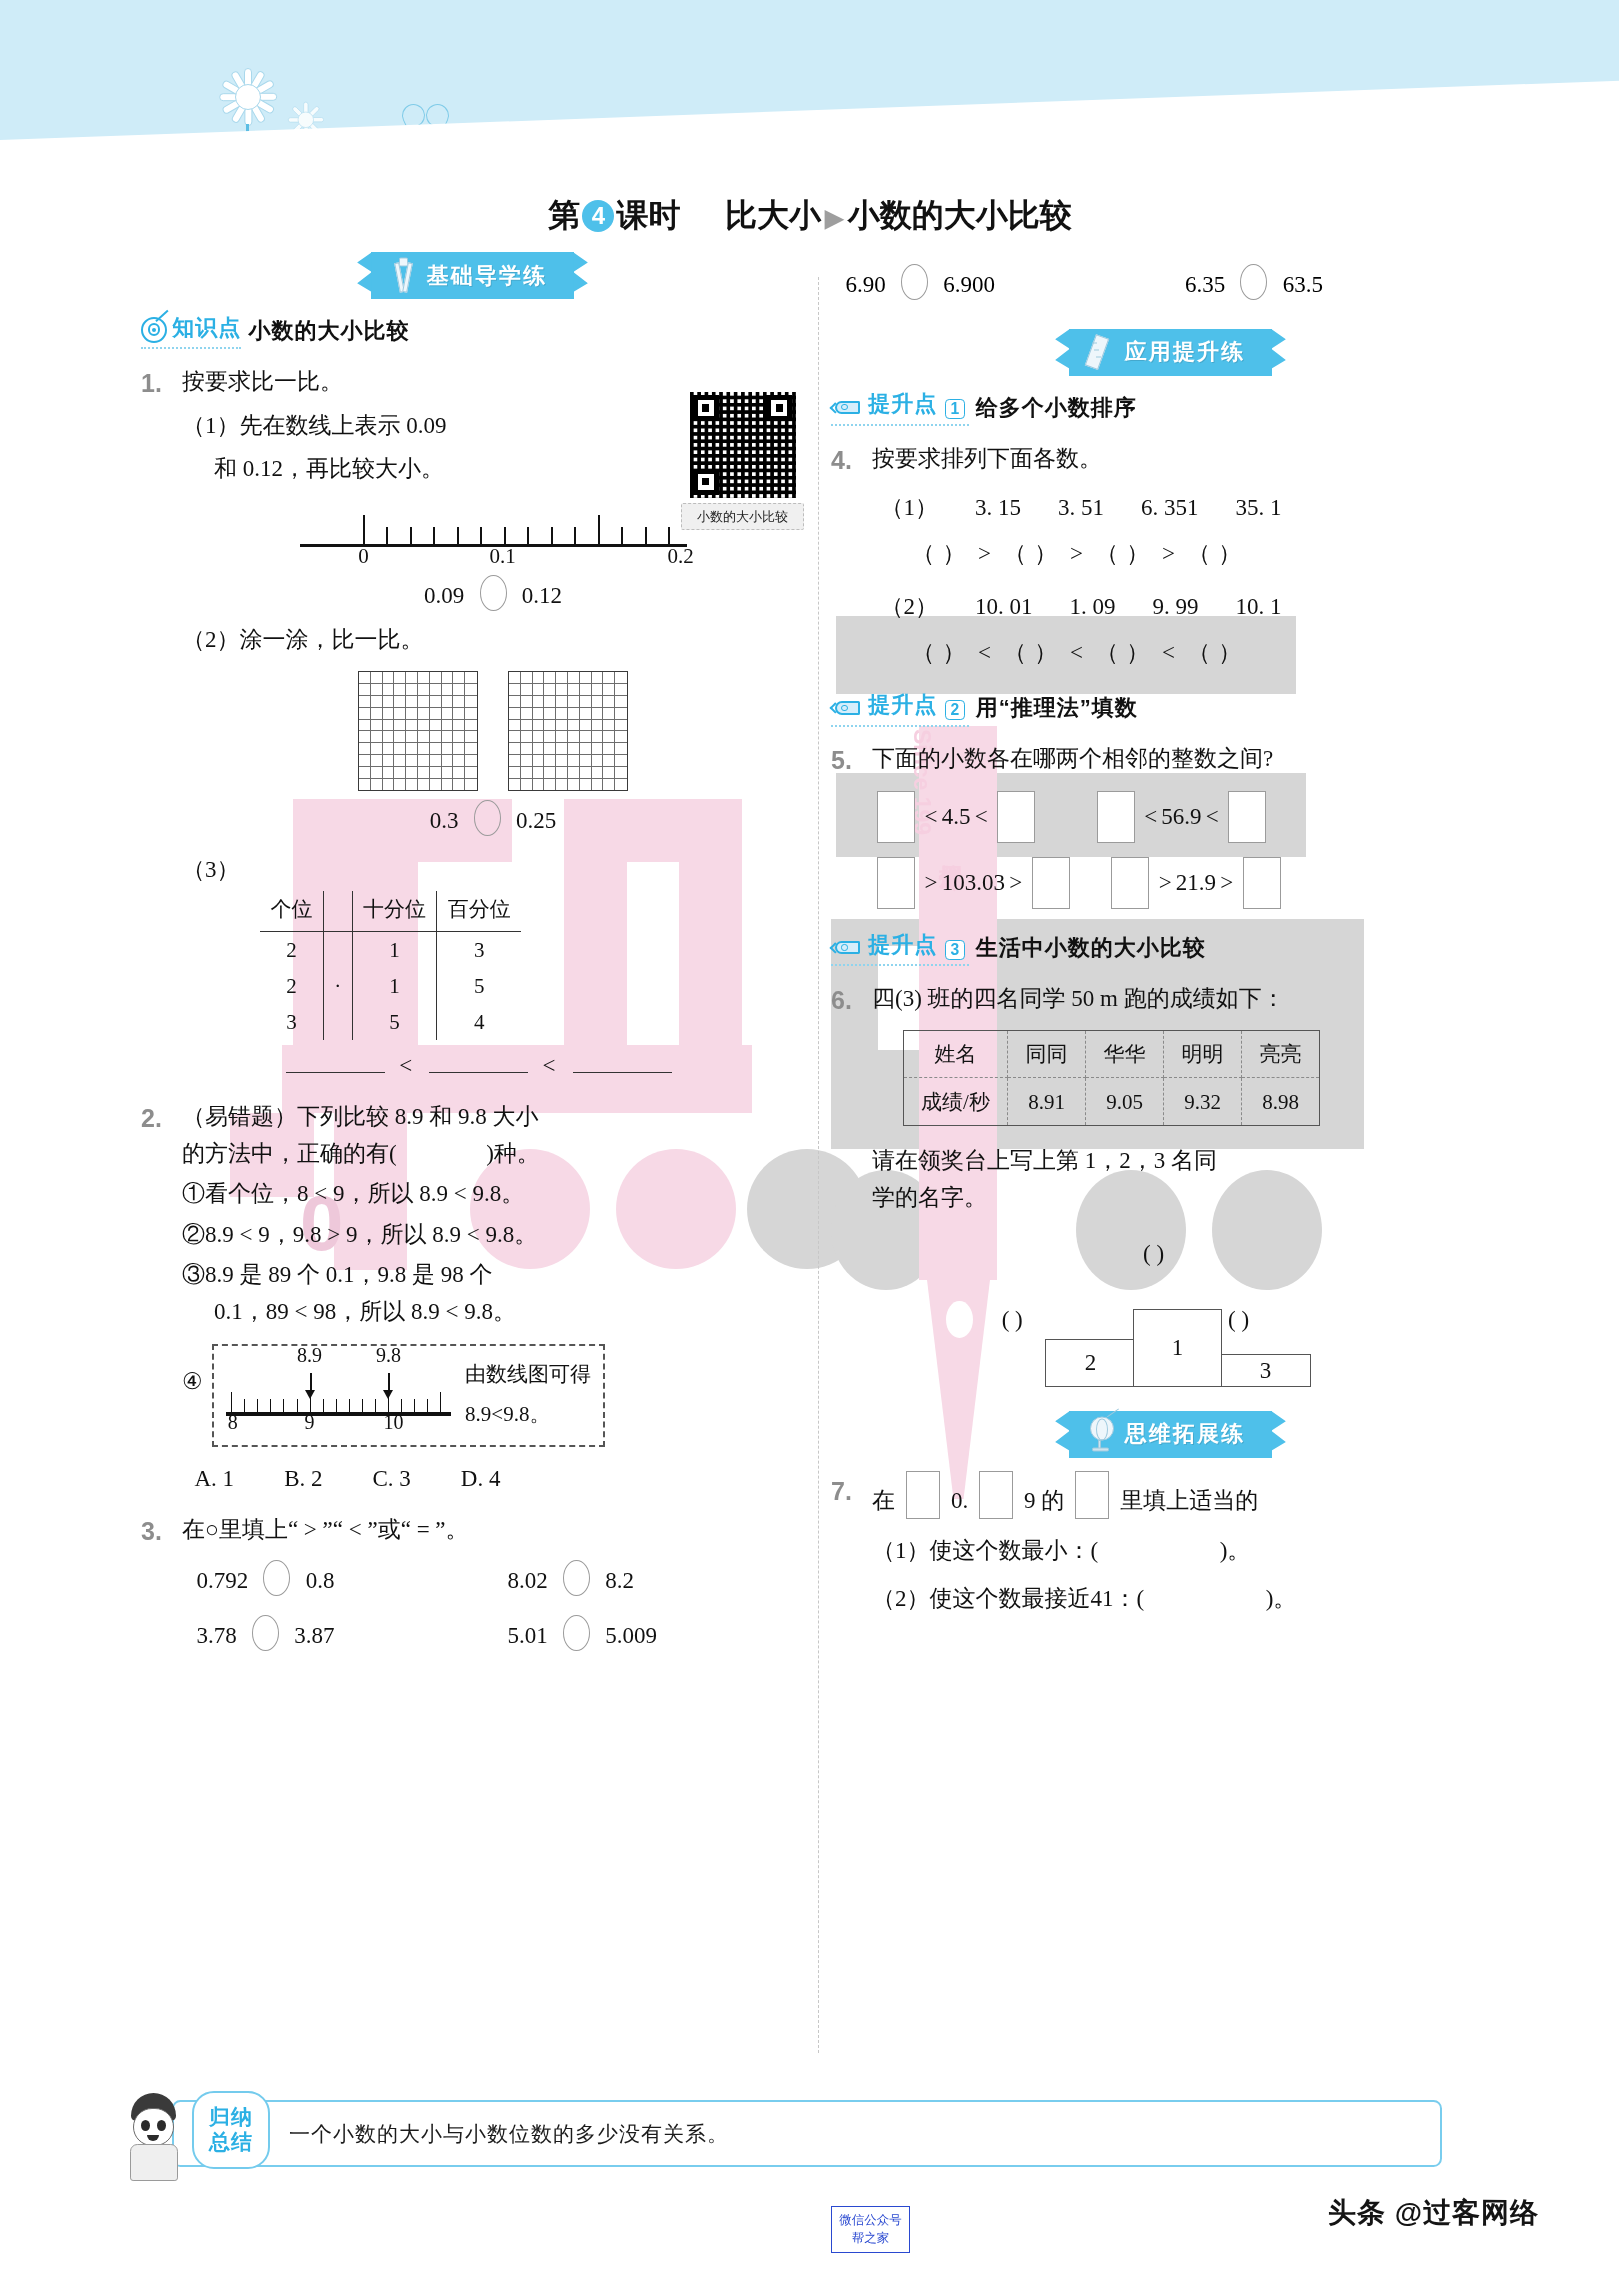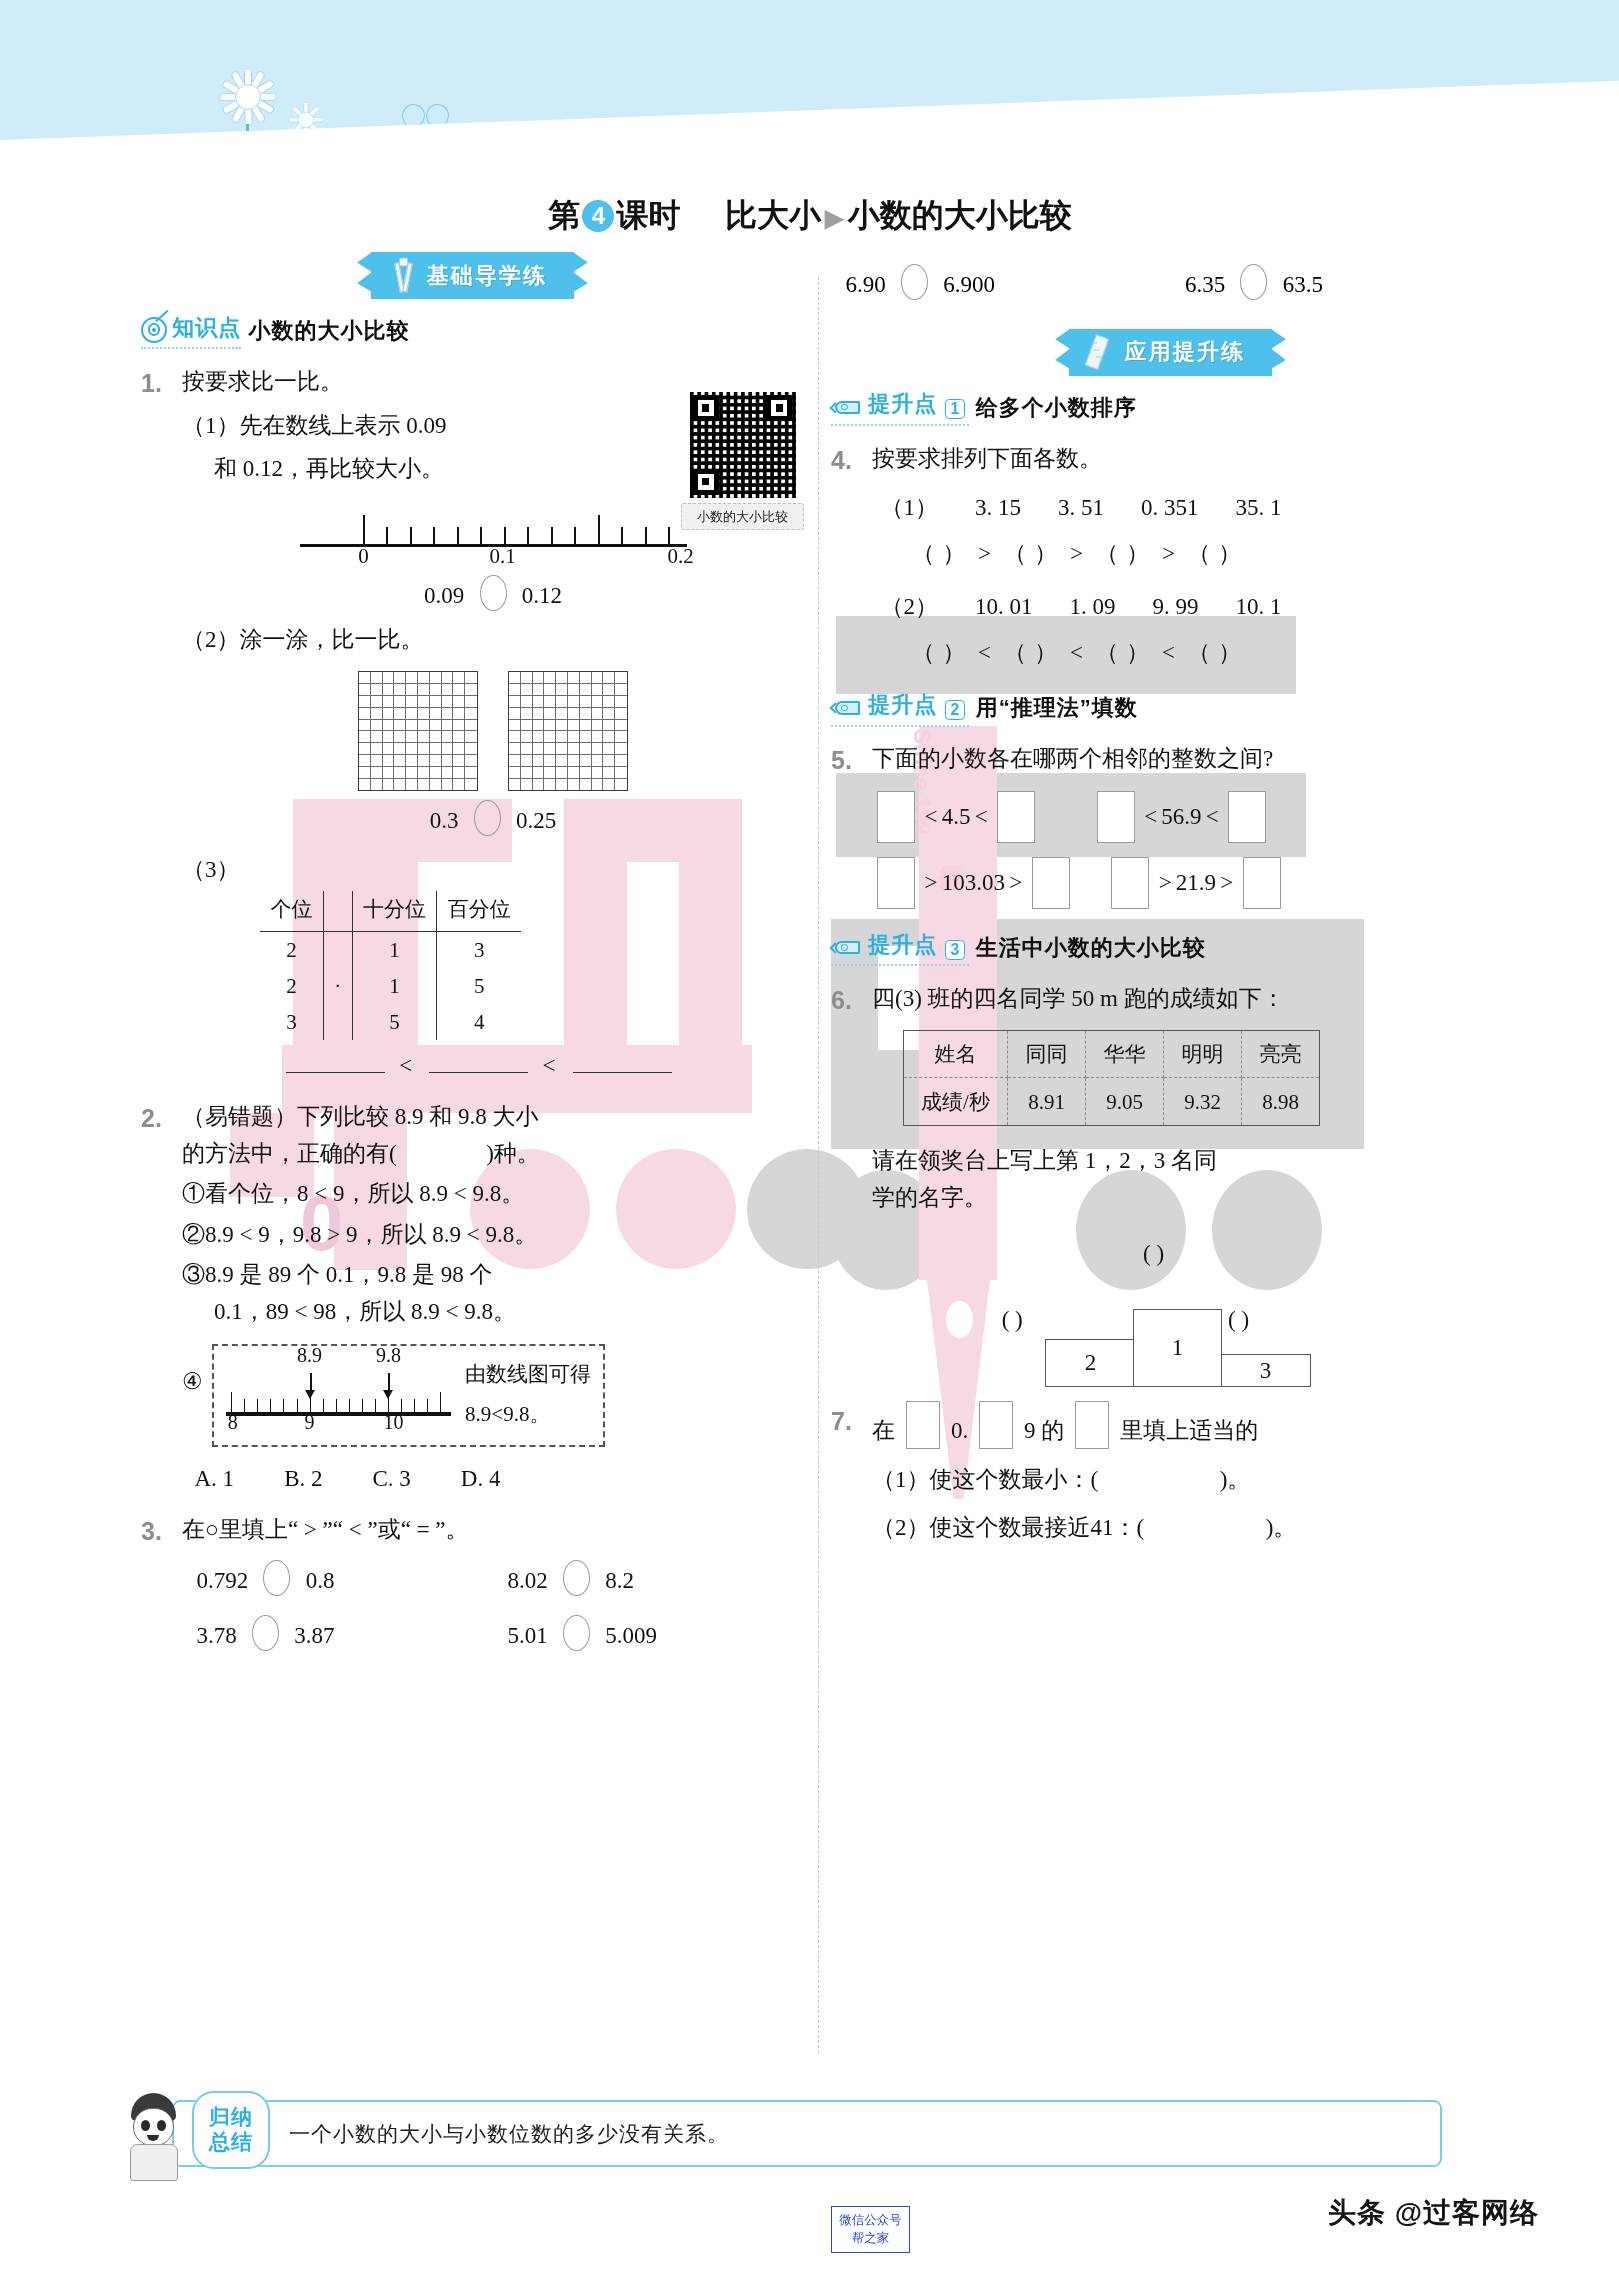--- a/index.html
+++ b/index.html
@@ -958,21 +958,21 @@
 
     <div class="q">
       <div class="q-num">4.</div>
       <div class="q-body">
         <div>按要求排列下面各数。</div>
 
         <div class="ord-nums" style="margin-top:12.5px;">
           <span>（1）</span>
           <span>3. 15</span>
           <span>3. 51</span>
-          <span>0. 351</span>
+          <span>6. 351</span>
           <span>35. 1</span>
         </div>
         <div class="ord-blanks">
           <span class="pp">（          ）</span><span>&gt;</span><span class="pp">（          ）</span><span>&gt;</span><span class="pp">（          ）</span><span>&gt;</span><span class="pp">（          ）</span>
         </div>
 
         <div class="ord-nums" style="margin-top:15.7px;">
           <span>（2）</span>
           <span>10. 01</span>
           <span>1. 09</span>
@@ -1091,20 +1091,32 @@
           <div class="blk b2">
               <span>2</span>
             </div>
           <div class="blk b3">
               <span>3</span>
             </div>
         </div>
       </div>
     </div>
 
+    <div class="banner-wrap" style="margin-top:24px;">
+      <div class="banner">
+        <span class="tool ic-globe">
+          <span class="ball"></span>
+            <span class="ring"></span>
+            <span class="stand"></span>
+          <span class="base"></span>
+            <span class="arrow"></span>
+        </span>
+        <span>思维拓展练</span>
+      </div>
+    </div>
 
     <div class="q">
       <div class="q-num">7.</div>
       <div class="q-body">
         <div>
           <span>在</span>
           <span class="blank-box sm"></span>
           <span>0.</span>
           <span class="blank-box sm"></span>
           <span>9 的</span>

